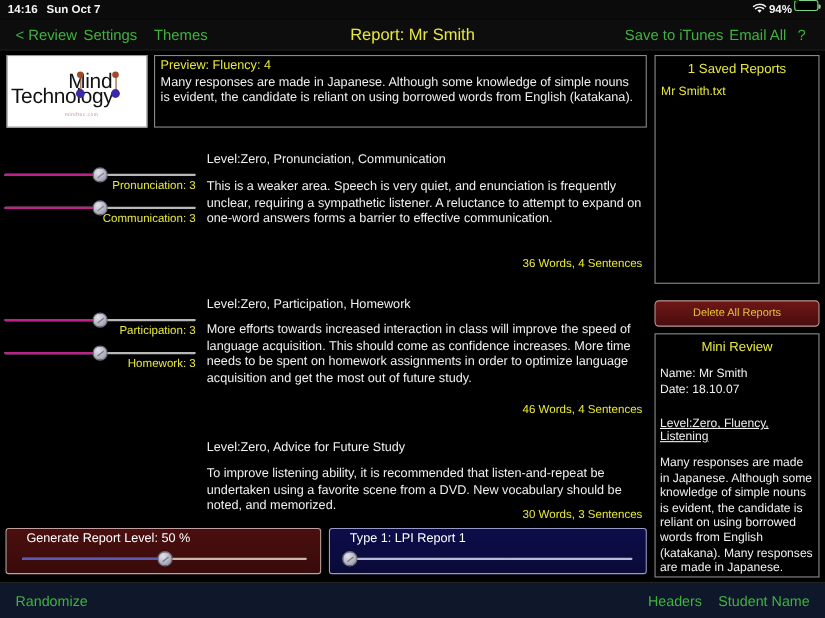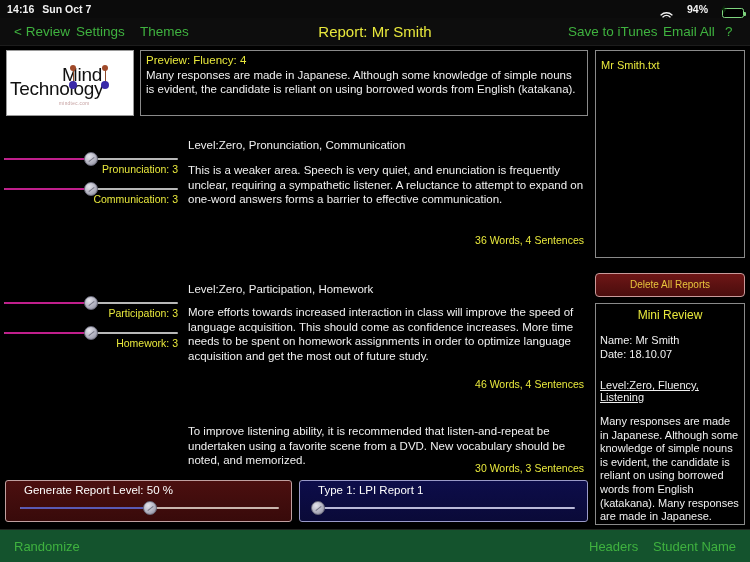--- a/index.html
+++ b/index.html
@@ -13,21 +13,21 @@
 
   
   .statusbar {
     position: absolute; top: 0; left: 0; width: 750px; height: 18px;
     background: #0b0b0b; color: #f2f2f2;
     font-size: 10.5px; line-height: 18px;
     display: flex; align-items: center;
   }
   .sb-time { margin-left: 7px; font-weight: bold; letter-spacing: .1px; }
   .sb-date { margin-left: 8px; font-weight: bold; }
-  .sb-right { margin-left: auto; margin-right: 6px; display: flex; align-items: flex-end; gap: 14px; }
+  .sb-right { margin-left: auto; margin-right: 6px; display: flex; align-items: flex-start; gap: 2px; }
   .wifi-icon { display: inline-block; width: 13px; height: 10px; position: relative; top: 1px; }
   .sb-batt-pct { font-weight: bold; font-size: 10.5px; }
   .batt {
     width: 22px; height: 10px; border: 1px solid #7ed47e; border-radius: 2.5px;
     position: relative; background: #000; padding: 1px;
   }
   .batt::after {
     content: ""; position: absolute; right: -3px; top: 3px;
     width: 2px; height: 4px; background: #7ed47e; border-radius: 0 1px 1px 0;
   }
@@ -163,21 +163,21 @@
     border: 1px solid #6c6c7c; cursor: pointer;
   }
   .pthumb::after {
     content: ""; position: absolute; left: 3px; top: 6px; width: 7px; height: 1px;
     background: rgba(90,90,105,.75); transform: rotate(-38deg);
   }
 
   
   .toolbar {
     position: absolute; left: 0; top: 529px; width: 750px; height: 33px;
-    background: #14532d; border-top: 1px solid #202520;
+    background: #0f172a; border-top: 1px solid #202520;
   }
   .tb-btn {
     position: absolute; top: 0; height: 33px; line-height: 33px;
     color: #3fb23f; font-size: 13px; cursor: pointer; white-space: nowrap;
   }
 </style>
 </head>
 <body>
 
 <div id="app">
@@ -229,20 +229,21 @@
       <span class="logo-url">mindtec.com</span>
     </div>
   </div>
 
   <div class="preview-box">
     <div class="preview-title">Preview:  Fluency: 4</div>
     <div class="preview-body">Many responses are made in Japanese. Although some knowledge of simple nouns is evident, the candidate is reliant on using borrowed words from English (katakana).</div>
   </div>
 
   <div class="saved-box">
+    <div class="saved-title">1 Saved Reports</div>
     <div class="saved-item">Mr Smith.txt</div>
   </div>
   <div class="delete-btn">Delete All Reports</div>
 
   <div class="mini-box">
     <div class="mini-title">Mini Review</div>
     <div class="mini-meta">
       <div>Name: Mr Smith</div>
       <div>Date: 18.10.07</div>
     </div>
@@ -264,21 +265,21 @@
     </div>
     <div class="sliderrow" style="top:53px;">
       <div class="strack">
           <div class="sfill" style="width:87px;"></div>
         </div>
       <div class="sthumb" style="left:84px;"></div>
       <div class="slabel">Communication: 3</div>
     </div>
   </div>
 
-  <div class="section" style="top:270px; height:130px;">
+  <div class="section" style="top:258px; height:130px;">
     <div class="sec-heading" style="top:13px;">Level:Zero, Participation, Homework</div>
     <div class="sec-body" style="top:35px;">More efforts towards increased interaction in class will improve the speed of language acquisition. This should come as confidence increases. More time needs to be spent on homework assignments in order to optimize language acquisition and get the most out of future study.</div>
     <div class="sec-count" style="top:108px;">46 Words, 4 Sentences</div>
 
     <div class="sliderrow" style="top:25px;">
       <div class="strack">
           <div class="sfill" style="width:87px;"></div>
         </div>
       <div class="sthumb" style="left:84px;"></div>
       <div class="slabel">Participation: 3</div>
@@ -286,20 +287,21 @@
     <div class="sliderrow" style="top:55px;">
       <div class="strack">
           <div class="sfill" style="width:87px;"></div>
         </div>
       <div class="sthumb" style="left:84px;"></div>
       <div class="slabel">Homework: 3</div>
     </div>
   </div>
 
   <div class="section" style="top:388px; height:90px;">
+    <div class="sec-heading" style="top:13px;">Level:Zero, Advice for Future Study</div>
     <div class="sec-body" style="top:36px;">To improve listening ability, it is recommended that listen-and-repeat be undertaken using a favorite scene from a DVD. New vocabulary should be noted, and memorized.</div>
     <div class="sec-count" style="top:74px;">30 Words, 3 Sentences</div>
 
   </div>
 
   <div class="panel-red">
     <div class="panel-label">Generate Report Level: 50 %</div>
     <div class="ptrack" style="width:259px;">
       <div class="pfill" style="width:130px;"></div>
     </div>

